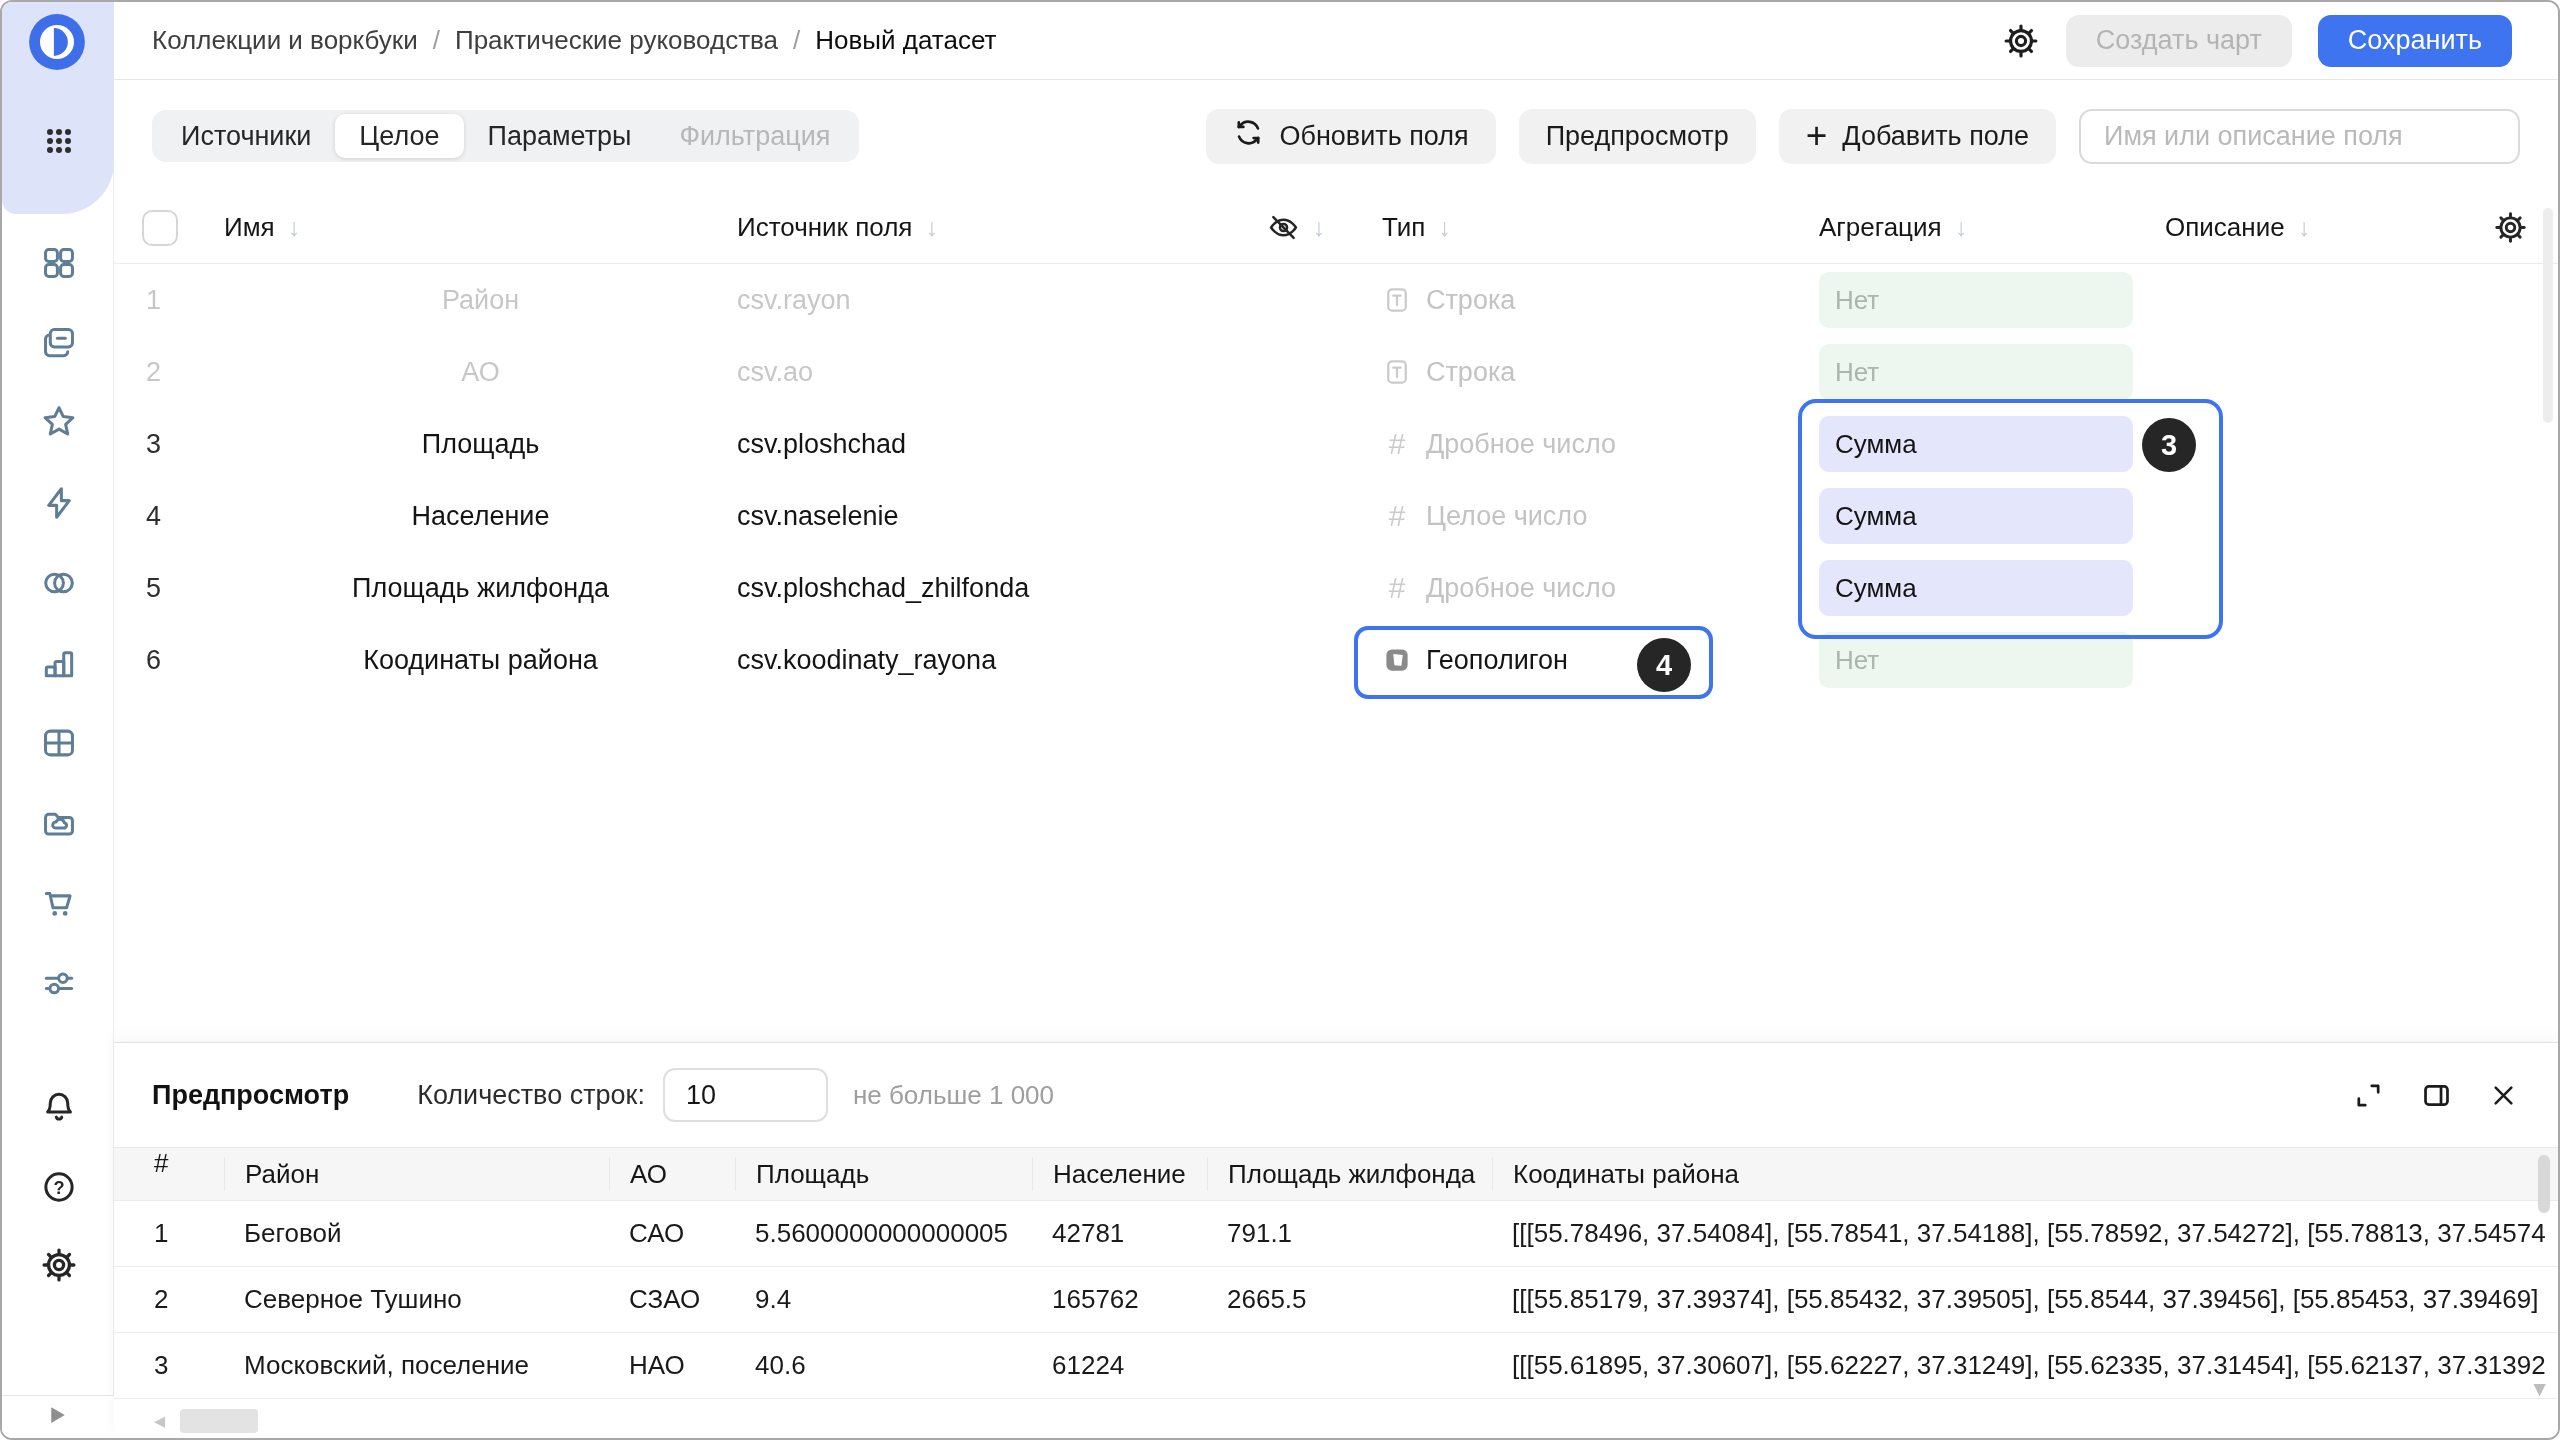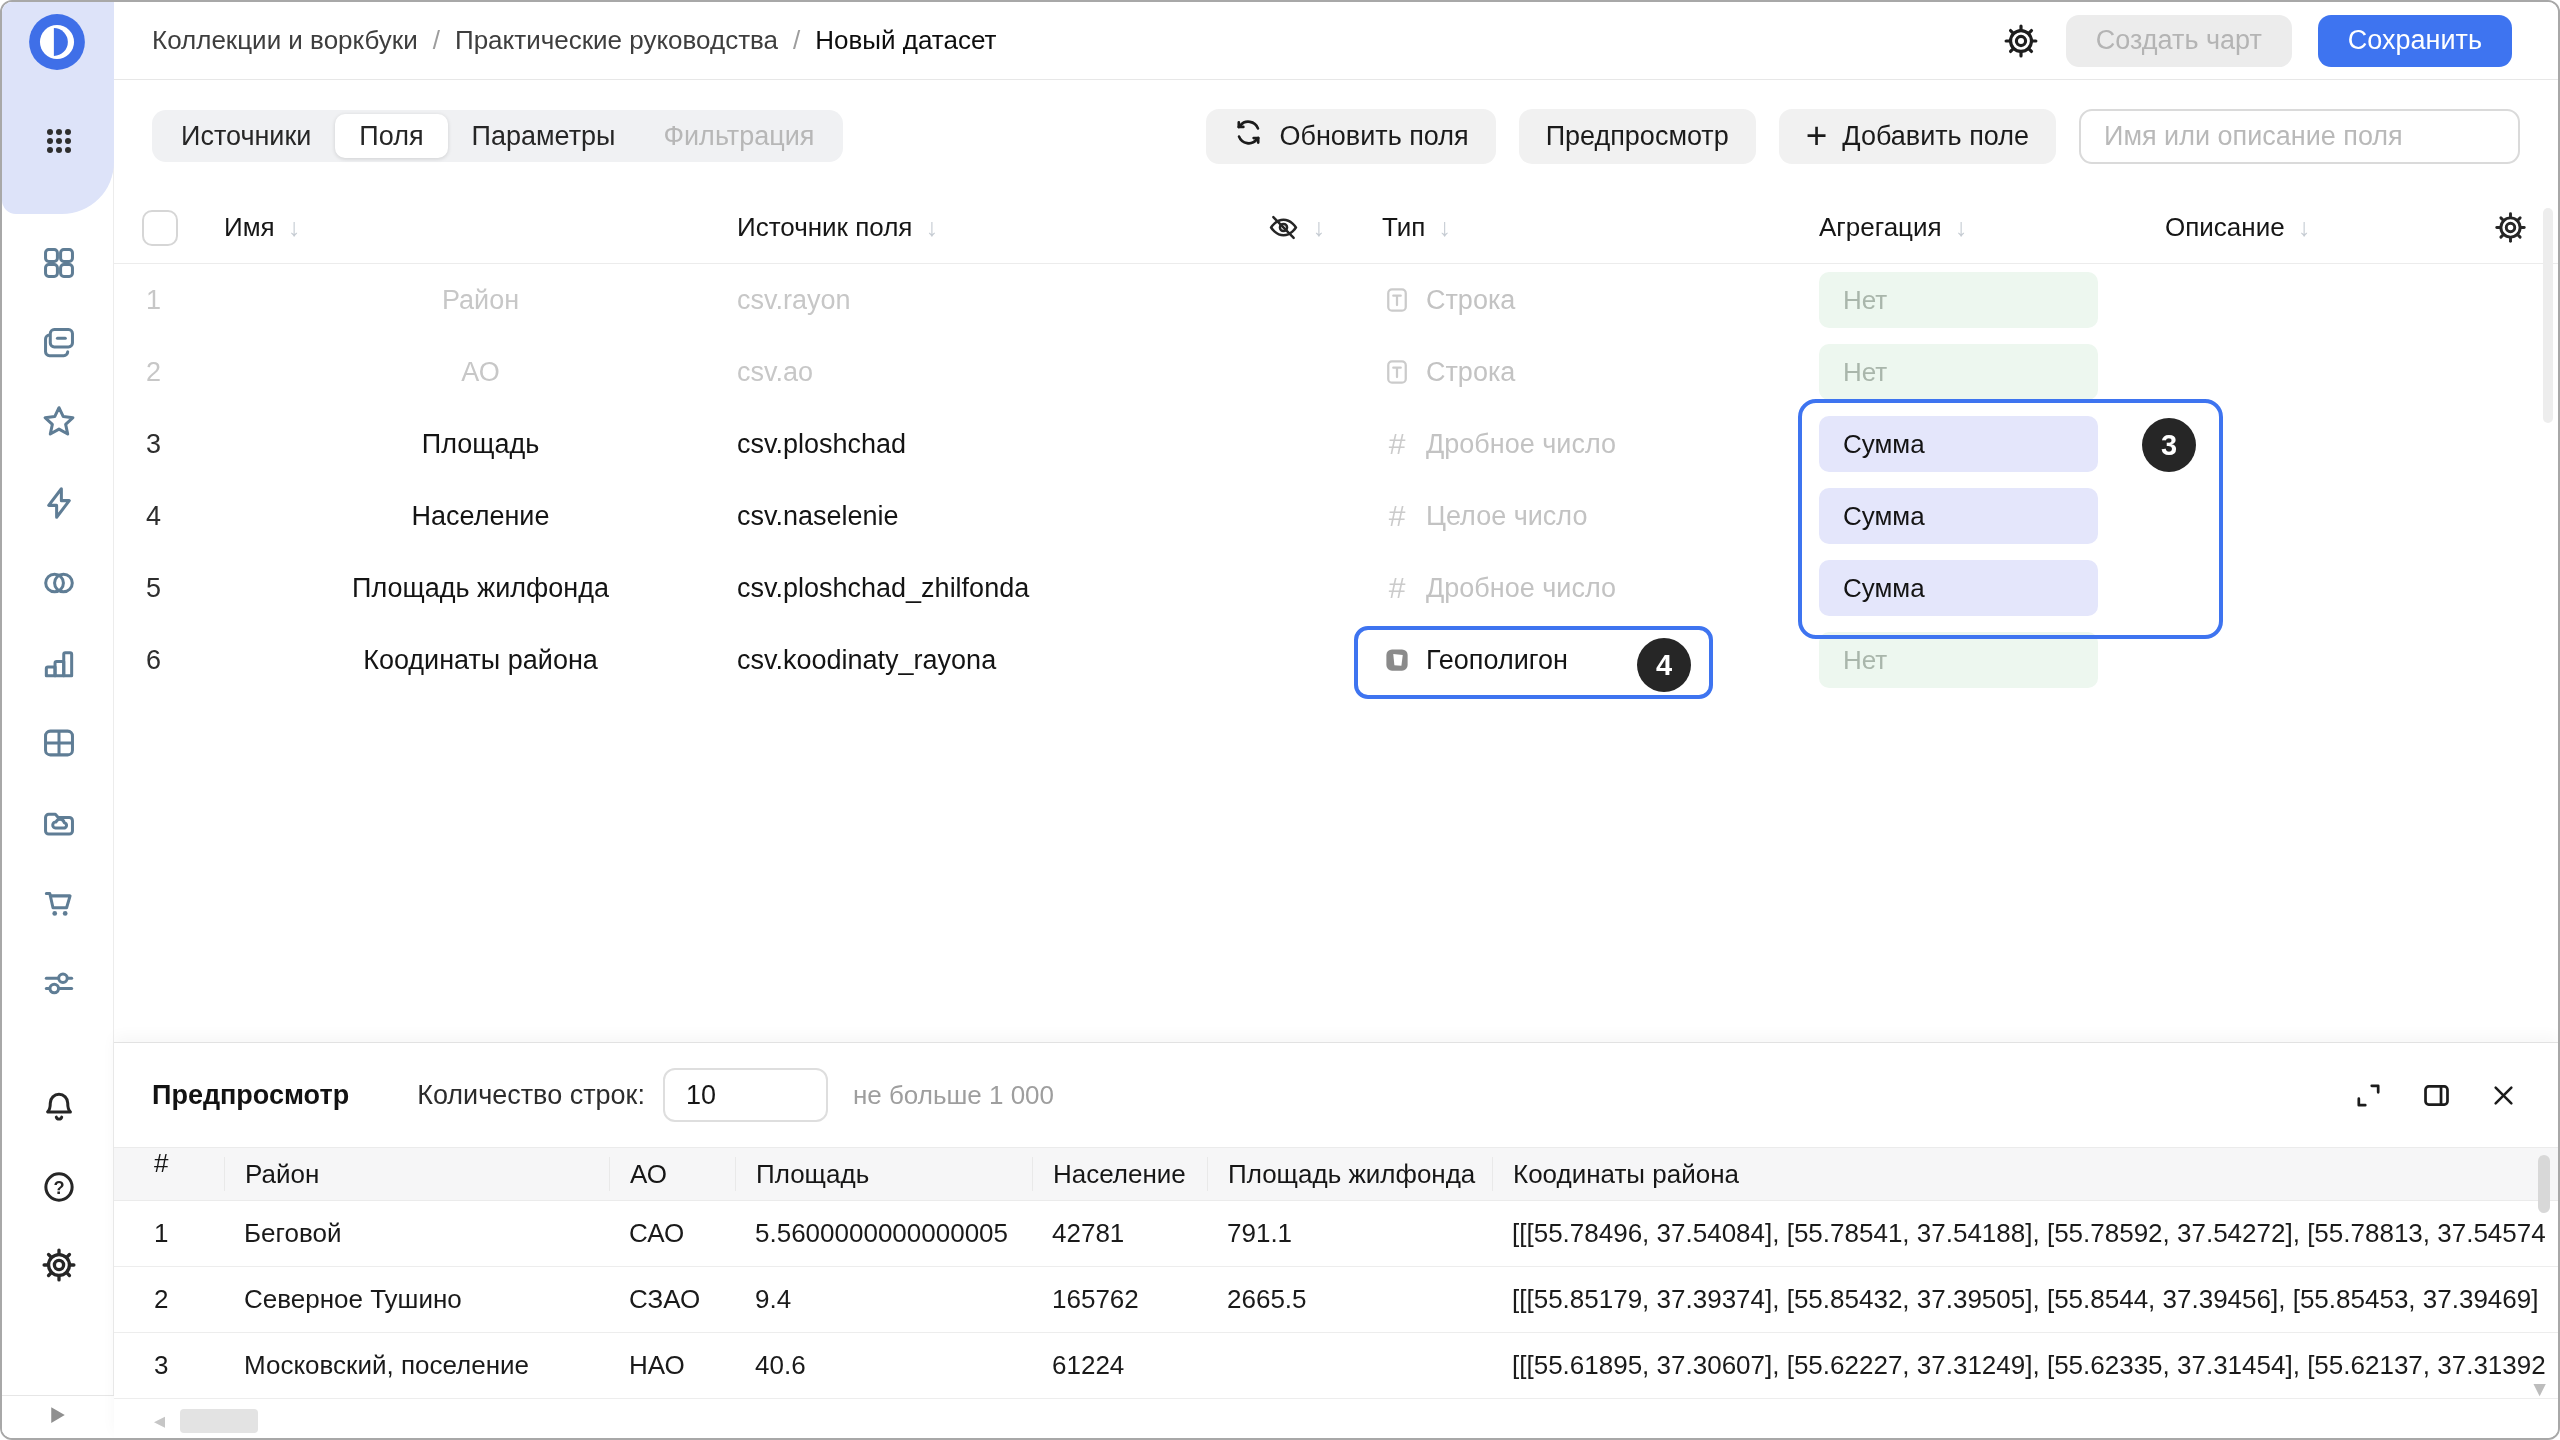--- a/index.html
+++ b/index.html
@@ -57,21 +57,21 @@
   .cb{width:36px;height:36px;border:2px solid #d6d6d6;border-radius:10px;background:#fff;cursor:pointer;}
   .frow{display:flex;align-items:center;height:72px;font-size:27px;cursor:pointer;}
   .frow .num{color:#2e2e2e;}
   .frow .fname,.frow .fsrc{color:#141414;}
   .frow.dim .num,.frow.dim .fname,.frow.dim .fsrc{color:#c7c7c7;}
   .type-ico{color:#cbcbcb;display:flex;align-items:center;margin-right:14px;width:30px;justify-content:center;}
   .type-ico.geo{color:#8a8a8a;}
   .type-label{color:#c3c3c3;}
   .frow.type-active .type-label{color:#141414;}
   .hash{font-size:30px;color:currentColor;line-height:30px;}
-  .chip{height:56px;width:279px;border-radius:10px;display:flex;align-items:center;padding:0 24px;font-size:26px;cursor:pointer;}
+  .chip{height:56px;width:314px;border-radius:10px;display:flex;align-items:center;padding:0 16px;font-size:26px;cursor:pointer;}
   .chip.none{background:#edf7ef;color:#a9b6ab;}
   .chip.sum{background:#e4e6fb;color:#141414;}
   .agg-outline{position:absolute;left:1684px;top:207px;width:425px;height:240px;border:4px solid #3e74f0;border-radius:18px;pointer-events:none;}
   .geo-outline{position:absolute;left:1240px;top:434px;width:359px;height:73px;border:4px solid #3e74f0;border-radius:14px;pointer-events:none;}
   .badge{position:absolute;width:54px;height:54px;border-radius:50%;background:#262626;color:#fff;
     font-size:29px;font-weight:700;display:flex;align-items:center;justify-content:center;}
   .badge.b3{left:2028px;top:226px;}
   .badge.b4{left:1523px;top:446px;}
   .fscroll{position:absolute;right:5px;top:16px;width:10px;height:215px;background:#ededed;border-radius:5px;cursor:pointer;}
 
@@ -261,21 +261,21 @@
           </svg>
         </button>
         <button class="btn disabled">Создать чарт</button>
         <button class="btn primary">Сохранить</button>
       </div>
     </header>
 
     <div class="toolbar">
       <div class="tabs">
           <div class="tab">Источники</div>
-          <div class="tab selected">Поля</div>
+          <div class="tab selected">Целое</div>
           <div class="tab">Параметры</div>
           <div class="tab disabled">Фильтрация</div>
         </div>
       <div class="toolbar-right">
         <button class="tbtn">
           <span>
             <svg width="31" height="31" viewBox="0 0 24 24" fill="none" stroke="#1b1b1b" stroke-width="2.1" stroke-linecap="round" stroke-linejoin="round">
               <path d="M19.3 8.8A8 8 0 0 0 5.6 6.6L4.5 7.7"></path>
                 <path d="M4.5 4.2v3.5H8"></path>
               <path d="M4.7 15.2a8 8 0 0 0 13.7 2.2l1.1-1.1"></path>

